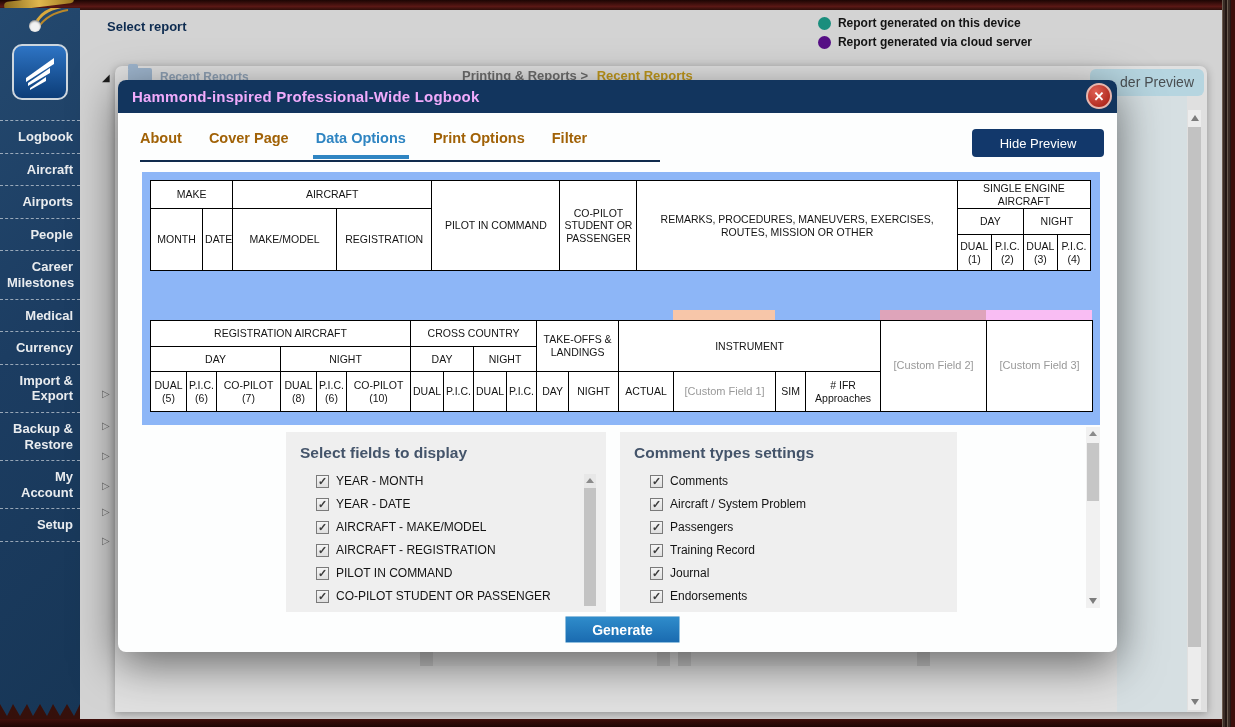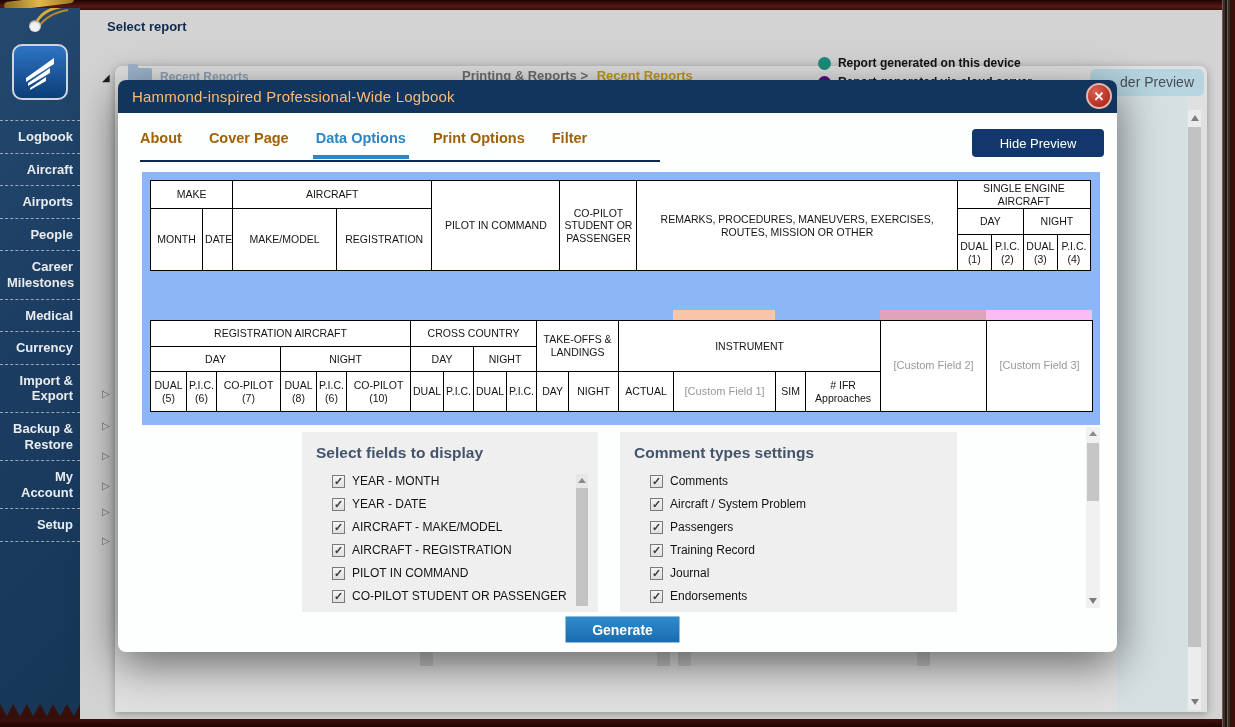--- a/index.html
+++ b/index.html
@@ -12,21 +12,21 @@
   
   .frame-top{position:absolute;left:0;top:0;width:100%;height:10px;background:linear-gradient(180deg,#1c0503,#5a1815 65%,#2e0e0a);z-index:1;}
   .pen{position:absolute;left:4px;top:-2px;width:70px;height:9px;background:linear-gradient(90deg,#8a6a1d,#e0b84e,#9a751f);transform:rotate(-7deg);border-radius:4px;z-index:2;}
   .frame-right{position:absolute;right:0;top:0;width:13px;height:100%;z-index:6;
     background:repeating-linear-gradient(90deg,#6b5c50 0 1px,#3a2c26 1px 3px,#241713 3px 5px);}
   .frame-right::after{content:'';position:absolute;right:0;top:0;width:4px;height:100%;background:#3c0f0b;}
   .frame-bottom{position:absolute;left:0;bottom:0;width:100%;height:8px;background:linear-gradient(0deg,#1e0604,#41100c);z-index:1;}
   
   .page{position:absolute;left:80px;top:10px;width:1142px;height:709px;background:#d3d3d3;z-index:2;}
   .page-title{position:absolute;left:27px;top:9px;font-size:13px;font-weight:bold;color:#0d2b50;}
-  .legend{position:absolute;right:190px;top:6px;z-index:3;margin-top:40px;}
+  .legend{position:absolute;right:190px;top:6px;z-index:3;}
   .legend-row{display:flex;align-items:center;gap:7px;margin-bottom:5px;}
   .dot{width:13px;height:13px;border-radius:50%;}
   .legend-row span.lg-text{font-size:12px;font-weight:bold;color:#141414;}
   
   .backdrop{position:absolute;left:35px;top:56px;width:1092px;height:646px;background:#e0e0e0;border-radius:7px 7px 0 0;box-shadow:0 2px 8px rgba(0,0,0,.3);}
   .collapse-tri{position:absolute;left:22px;top:62px;font-size:10px;color:#1c1c1c;}
   .folder-icon{position:absolute;left:48px;top:58px;width:24px;height:15px;background:#9db4cc;border-radius:2px;}
   .folder-icon::before{content:'';position:absolute;left:0;top:-4px;width:10px;height:5px;background:#9db4cc;border-radius:2px 2px 0 0;}
   .recent-label{position:absolute;left:80px;top:60px;font-size:12px;font-weight:bold;color:#8fa1b5;}
   .breadcrumb{position:absolute;left:382px;top:58px;font-size:13px;font-weight:bold;}
@@ -55,21 +55,21 @@
   .tag-hole{position:absolute;left:29px;top:12px;width:12px;height:12px;border-radius:50%;background:#f2f2f2;box-shadow:inset 0 1px 2px rgba(0,0,0,.5);}
   .logo{position:absolute;left:12px;top:36px;width:56px;height:56px;border-radius:10px;border:2px solid #cdd6de;
     background:linear-gradient(180deg,#2e74c4,#0c3d78);display:flex;align-items:center;justify-content:center;}
   .nav{position:absolute;left:0;top:112px;width:80px;list-style:none;border-top:1px dashed rgba(255,255,255,.55);}
   .nav li{padding:8px 7px;text-align:right;font-size:13px;font-weight:bold;color:#e9ecef;line-height:1.2;
     border-bottom:1px dashed rgba(255,255,255,.55);cursor:pointer;}
   
   .modal{position:absolute;left:118px;top:80px;width:999px;height:572px;background:#fdfefe;border-radius:8px;
     box-shadow:0 12px 45px rgba(0,0,0,.55);z-index:10;}
   .titlebar{height:33px;background:#12355e;border-radius:8px 8px 0 0;display:flex;align-items:center;padding-left:14px;}
-  .titlebar .t-text{color:#fdba74;font-size:15px;font-weight:400;letter-spacing:.2px;}
+  .titlebar .t-text{color:#f0abfc;font-size:15px;font-weight:700;letter-spacing:.2px;}
   .close-btn{position:absolute;top:3px;right:5px;width:26px;height:26px;border-radius:50%;
     background:radial-gradient(circle at 35% 30%,#df6054,#b02a1f 75%);border:2px solid #e5b6ae;
     color:#fff;font-size:13px;font-weight:bold;display:flex;align-items:center;justify-content:center;cursor:pointer;}
   .tabs{position:absolute;left:22px;top:50px;display:flex;gap:27px;list-style:none;}
   .tabs li{font-size:14.5px;font-weight:bold;color:#a16207;padding-bottom:12px;position:relative;cursor:pointer;}
   .tabs li.active{color:#2f85c2;}
   .tabs li.active::after{content:'';position:absolute;left:-3px;right:-3px;bottom:-1px;height:4px;background:#2f85c2;}
   .tabs-underline{position:absolute;left:22px;top:80px;width:520px;height:2px;background:#102a4c;}
   .hide-preview{position:absolute;left:854px;top:49px;width:132px;height:28px;background:#12386b;border-radius:4px;
     color:#fff;font-size:13px;display:flex;align-items:center;justify-content:center;cursor:pointer;}
@@ -80,21 +80,21 @@
   .pv-table .custom{color:#999;font-size:11px;}
   .t1{top:8px;width:941px;} .t2{top:148px;width:941px;}
   .hr1{height:28px;} .hr2{height:26px;} .hr3{height:36px;}
   .hr4{height:26px;} .hr5{height:25px;} .hr6{height:40px;}
   .bar{position:absolute;top:138px;height:10px;}
   .bar1{left:531px;width:102px;background:#f7c6a9;}
   .bar2{left:738px;width:106px;background:#dea4ba;}
   .bar3{left:844px;width:106px;background:#f9bdf3;}
   
   .cb-panel{position:absolute;top:352px;height:180px;background:#efefef;overflow:hidden;}
-  .fields-panel{left:184px;width:296px;} .comments-panel{left:502px;width:337px;}
+  .fields-panel{left:168px;width:320px;} .comments-panel{left:502px;width:337px;}
   .cb-title{margin:12px 0 12px 14px;font-size:15.5px;font-weight:bold;color:#44546a;}
   .chk-row{display:flex;align-items:center;gap:7px;margin:0 0 9px 30px;font-size:12px;color:#141414;}
   .chk{width:13px;height:13px;border:1px solid #7a7a7a;background:linear-gradient(180deg,#f5f5f5,#dfdfdf);
     font-size:11px;font-weight:bold;color:#3c3c3c;line-height:11px;text-align:center;cursor:pointer;flex:0 0 13px;}
   .panel-scroll{position:absolute;right:10px;top:42px;bottom:6px;width:12px;background:#e7e7e7;}
   .panel-thumb{position:absolute;left:0;top:14px;bottom:0;width:12px;background:#c3c3c3;}
   .panel-arr{width:0;height:0;border-left:4px solid transparent;border-right:4px solid transparent;border-bottom:5px solid #8a8a8a;margin:4px auto 0;}
   
   .modal-scroll{position:absolute;left:968px;top:347px;width:14px;height:181px;background:#f1f1f1;}
   .modal-thumb{position:absolute;left:1px;top:16px;width:12px;height:58px;background:#c6c6c6;}

